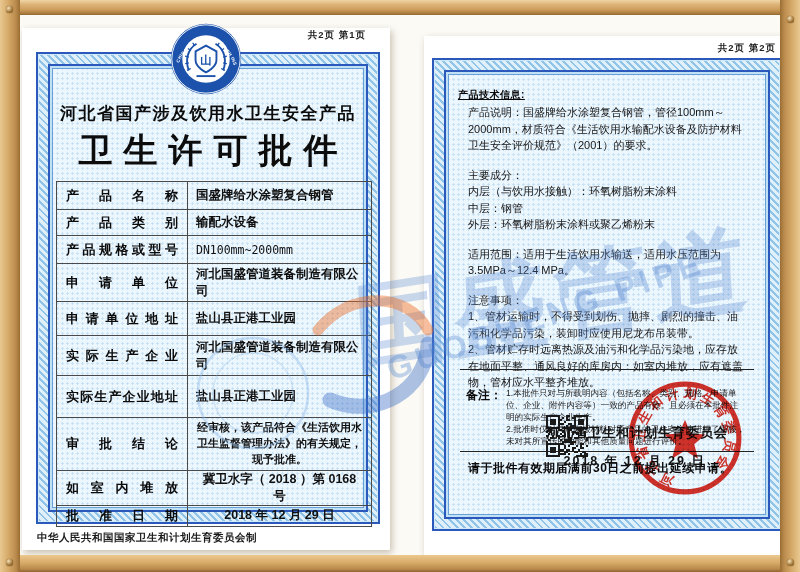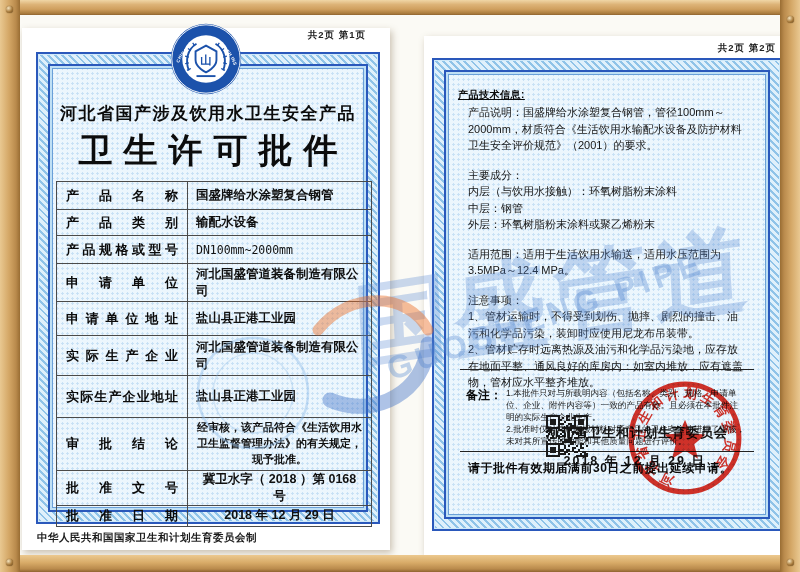--- a/index.html
+++ b/index.html
@@ -151,21 +151,21 @@
               </tr>
               <tr style="height: 42px;">
                 <td class="lbl">实际生产企业地址</td>
                 <td class="val">盐山县正港工业园</td>
               </tr>
               <tr style="height: 34px;">
                 <td class="lbl">审批结论</td>
                 <td class="val small">经审核，该产品符合《生活饮用水卫生监督管理办法》的有关规定，现予批准。</td>
               </tr>
               <tr style="height: 21px;">
-                <td class="lbl">批准文号</td>
+                <td class="lbl">如室内堆放</td>
                 <td class="val center">冀卫水字（ 2018 ）第 0168 号</td>
               </tr>
               <tr style="height: 21px;">
                 <td class="lbl">批准日期</td>
                 <td class="val center">2018 年 12 月 29 日</td>
               </tr>
             </tbody>
         </table>
       </div>
     </div>

